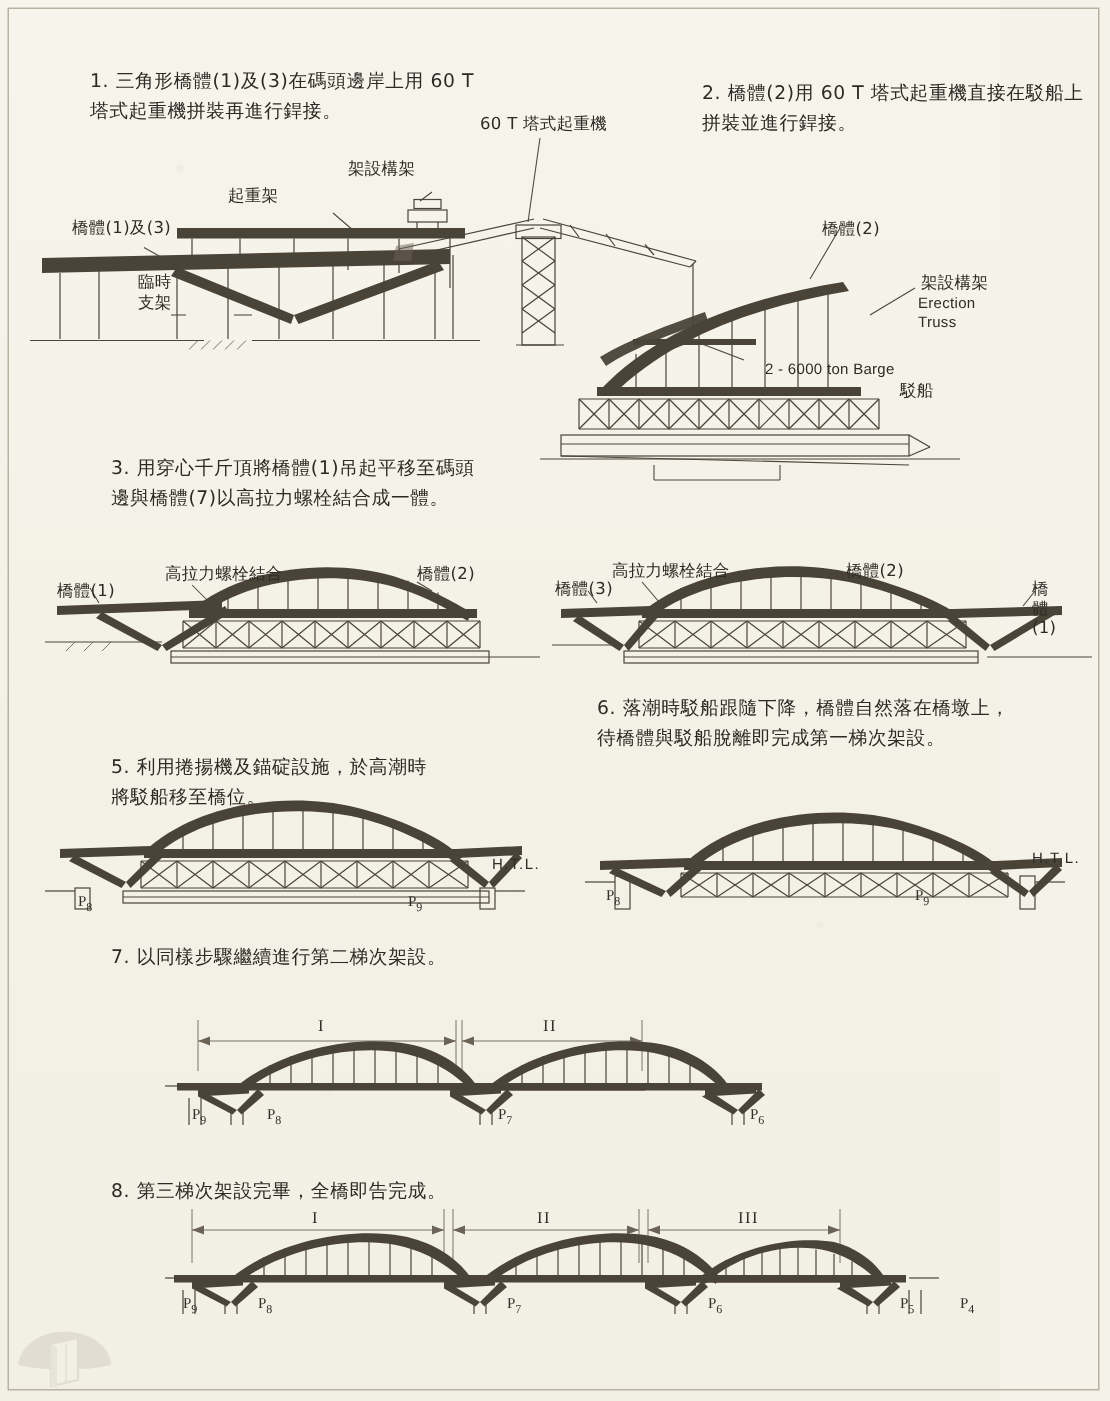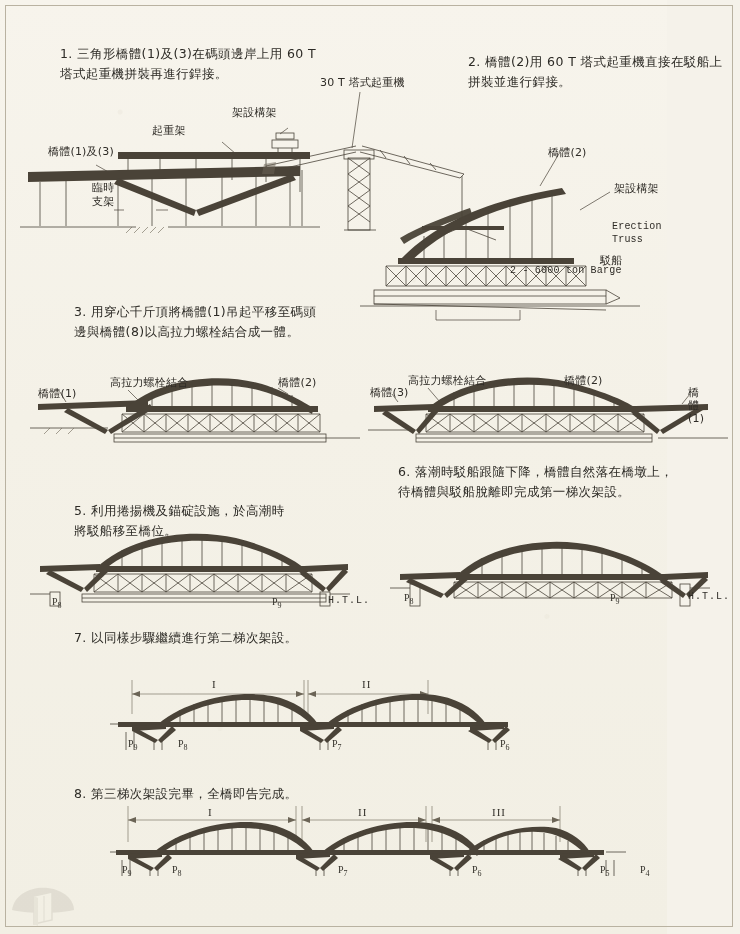--- a/index.html
+++ b/index.html
@@ -25,21 +25,21 @@
       radial-gradient(circle at 33% 78%, rgba(190,182,160,.12) 0 2px, transparent 3px);
   }
   .cap{
     position:absolute;color:#2c2a25;font-size:12.5px;line-height:20px;
     letter-spacing:.4px;white-space:pre-line;
   }
   .lbl{
     position:absolute;color:#2e2b26;font-size:11px;line-height:13px;
     white-space:pre-line;letter-spacing:.2px;
   }
-  .lbl.en{font-family:Liberation Mono, monospace;font-size:10px;margin-top:24px;}
+  .lbl.en{font-family:Liberation Sans, sans-serif;font-size:10px;}
   .pier{
     position:absolute;font-family:"Liberation Serif","DejaVu Serif",serif;
     font-size:10px;color:#33302a;
   }
   .pier sub{font-size:8px;}
   .roman{
     position:absolute;font-family:"Liberation Serif","DejaVu Serif",serif;
     font-size:11px;color:#33302a;letter-spacing:1px;
   }
   svg{position:absolute;overflow:visible;}
@@ -233,29 +233,29 @@
       <line x1="436" y1="250" x2="520" y2="250"></line>
     </g>
   </svg>
 
   <div class="lbl" style="left:48px;top:145px;">橋體(1)及(3)</div>
   <div class="lbl" style="left:92px;top:181px;text-align:center;line-height:14px;">臨時
 支架</div>
   <div class="lbl" style="left:152px;top:124px;">起重架</div>
   <div class="lbl" style="left:232px;top:106px;">架設構架</div>
 
-  <div class="lbl" style="left:320px;top:76px;">30 T 塔式起重機</div>
+  <div class="lbl" style="left:320px;top:76px;">60 T 塔式起重機</div>
   <div class="lbl" style="left:548px;top:146px;">橋體(2)</div>
   <div class="lbl" style="left:614px;top:182px;">架設構架</div>
   <div class="lbl en" style="left:612px;top:196px;">Erection Truss</div>
   <div class="lbl en" style="left:510px;top:240px;">2 - 6000 ton  Barge</div>
   <div class="lbl" style="left:600px;top:254px;">駁船</div>
 
   <div class="cap" style="left:74px;top:302px;width:290px;"><span>3.</span> <span>用穿心千斤頂將橋體(1)吊起平移至碼頭
-邊與橋體(8)以高拉力螺栓結合成一體。</span></div>
+邊與橋體(7)以高拉力螺栓結合成一體。</span></div>
 
 
   <svg style="left:30px;top:372px;" width="330" height="75">
 
     <path class="ink-f" d="M8 32 L118 28 L118 34 L8 38 Z"></path>
     <path class="ink-f" d="M38 36 L78 58 L75 62 L34 40 Z"></path>
     <path class="ink-f" d="M78 58 L120 32 L123 37 L81 62 Z"></path>
 
     <path class="ink-f" d="M96 36 C130 6 190 0 232 12 C262 22 276 32 284 36 L282 42 C268 34 252 24 228 18 C188 8 134 14 102 40 Z"></path>
 

